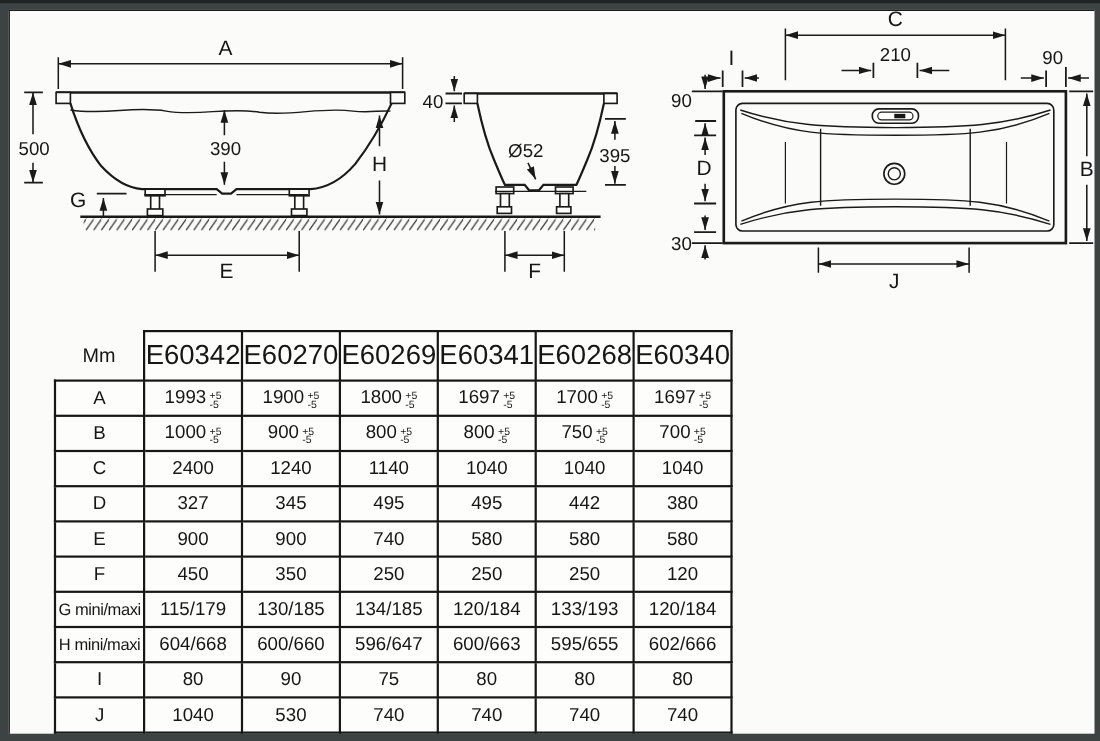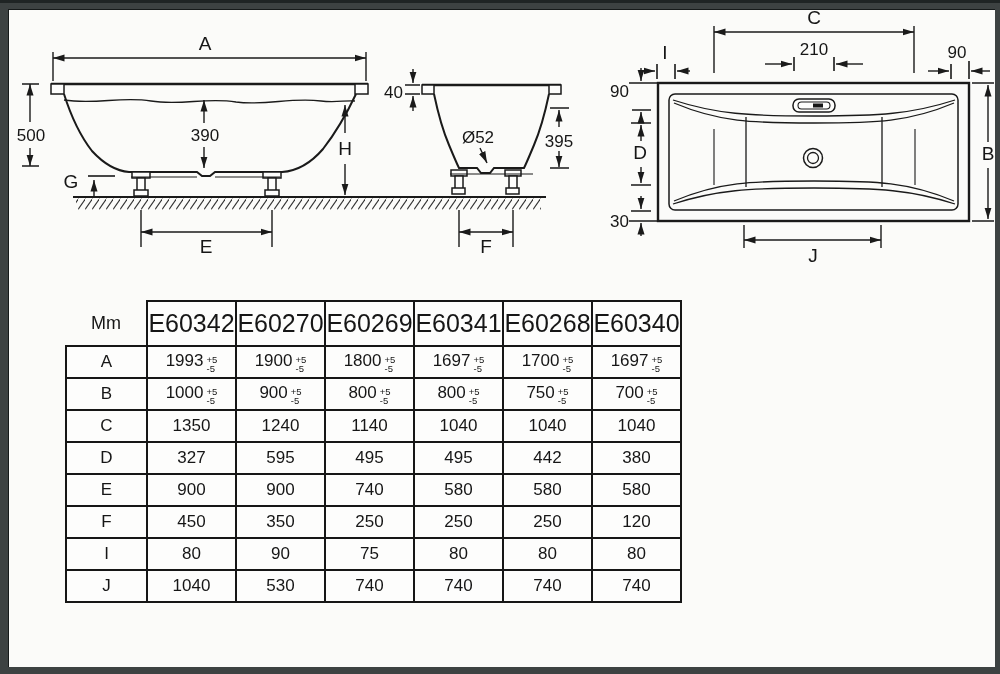--- a/index.html
+++ b/index.html
@@ -12,21 +12,21 @@
   #sheet{
     position:absolute;left:8px;top:9px;right:5px;bottom:7px;
     background:#fbfbf9;
     border-top:1px solid #161a1a;border-left:1px solid #161a1a;
   }
   #drawings{position:absolute;left:0;top:0;}
   svg text{fill:#161616;font-family:"Liberation Sans",sans-serif;}
   .lbl{font-size:19px;}
   .num{font-size:17px;}
   #dimtable{
-    position:absolute;left:56px;top:290px;
+    position:absolute;left:40px;top:290px;
     border-collapse:collapse;table-layout:fixed;width:615px;
     color:#161616;
   }
   #dimtable th,#dimtable td{
     border:2px solid #161616;text-align:center;vertical-align:middle;
     padding:0;background:#fdfdfc;font-weight:400;overflow:visible;white-space:nowrap;
   }
   #dimtable thead th{font-size:25px;height:43px;}
   #dimtable th.corner{border:none;background:transparent;font-size:18px;}
   #dimtable td{font-size:17px;height:30px;}
@@ -255,31 +255,31 @@
               <span>+5</span>
               <span>-5</span>
             </span></td>
           <td><span>700</span><span class="tol">
               <span>+5</span>
               <span>-5</span>
             </span></td>
         </tr>
         <tr>
           <td class="rowlabel">C</td>
-          <td><span>1350</span></td>
+          <td><span>2400</span></td>
           <td><span>1240</span></td>
           <td><span>1140</span></td>
           <td><span>1040</span></td>
           <td><span>1040</span></td>
           <td><span>1040</span></td>
         </tr>
         <tr>
           <td class="rowlabel">D</td>
           <td><span>327</span></td>
-          <td><span>595</span></td>
+          <td><span>345</span></td>
           <td><span>495</span></td>
           <td><span>495</span></td>
           <td><span>442</span></td>
           <td><span>380</span></td>
         </tr>
         <tr>
           <td class="rowlabel">E</td>
           <td><span>900</span></td>
           <td><span>900</span></td>
           <td><span>740</span></td>
@@ -290,20 +290,38 @@
         <tr>
           <td class="rowlabel">F</td>
           <td><span>450</span></td>
           <td><span>350</span></td>
           <td><span>250</span></td>
           <td><span>250</span></td>
           <td><span>250</span></td>
           <td><span>120</span></td>
         </tr>
         <tr>
+          <td class="rowlabel small">G mini/maxi</td>
+          <td><span>115/179</span></td>
+          <td><span>130/185</span></td>
+          <td><span>134/185</span></td>
+          <td><span>120/184</span></td>
+          <td><span>133/193</span></td>
+          <td><span>120/184</span></td>
+        </tr>
+        <tr>
+          <td class="rowlabel small">H mini/maxi</td>
+          <td><span>604/668</span></td>
+          <td><span>600/660</span></td>
+          <td><span>596/647</span></td>
+          <td><span>600/663</span></td>
+          <td><span>595/655</span></td>
+          <td><span>602/666</span></td>
+        </tr>
+        <tr>
           <td class="rowlabel">I</td>
           <td><span>80</span></td>
           <td><span>90</span></td>
           <td><span>75</span></td>
           <td><span>80</span></td>
           <td><span>80</span></td>
           <td><span>80</span></td>
         </tr>
         <tr>
           <td class="rowlabel">J</td>

